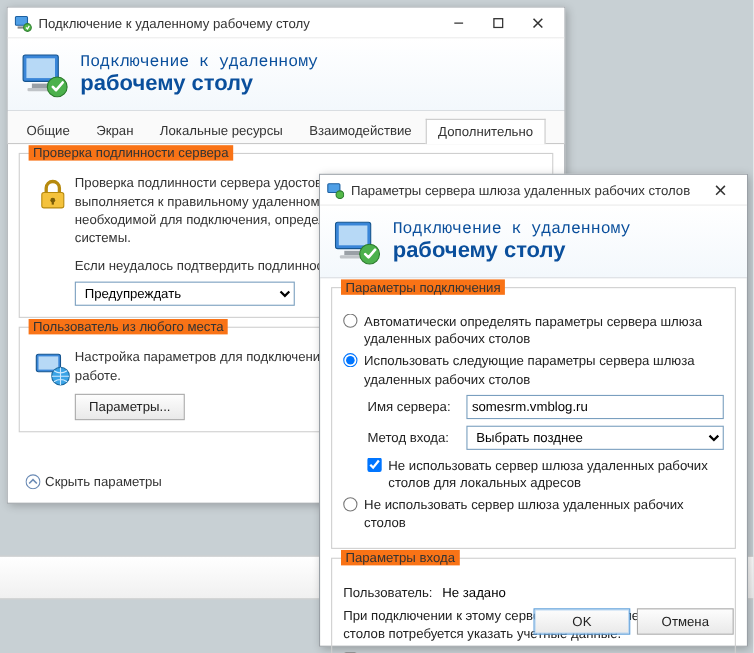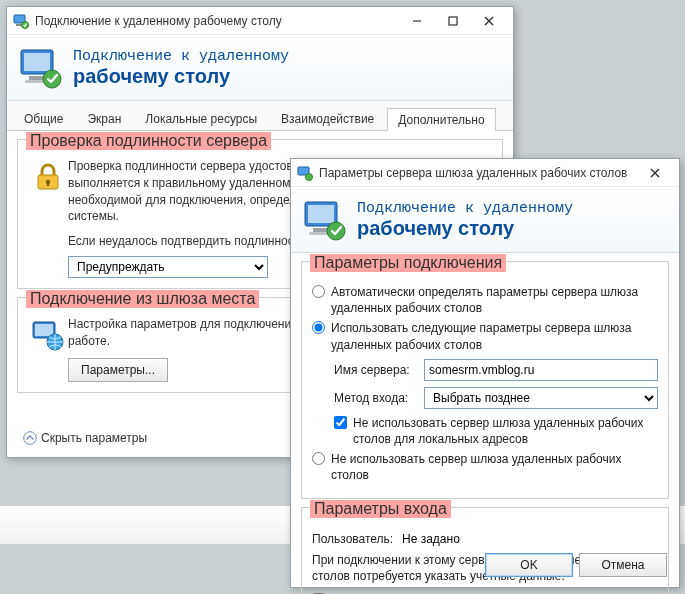--- a/index.html
+++ b/index.html
@@ -18,21 +18,21 @@
 .banner-icon { width: 44px; height: 44px; margin-right: 10px; position: relative; }
 .banner-text { color: #0a4f9c; }
 .banner-line1 { font-size: 15px; font-weight: 400; font-family: Liberation Mono, monospace; }
 .banner-line2 { font-size: 20px; font-weight: 700; }
 
 .tabs { display: flex; border-bottom: 1px solid #c9c9c9; padding: 6px 6px 0 6px; background:#fafafa; }
 .tab { padding: 4px 10px; border: 1px solid transparent; border-bottom: none; color: #333; background: transparent; margin-right: 2px; cursor: default; text-align: center; }
 .tab.active { background: #fff; border-color: #c9c9c9; position: relative; top: 1px; }
 
 .groupbox { margin: 8px 10px; border: 1px solid #cfcfcf; position: relative; padding: 18px 10px 10px 10px; }
-.groupbox .legend { position: absolute; top: -8px; left: 8px; background: #fca5a5; padding: 0 4px; color: #333; font-size: 16px; }
+.groupbox .legend { position: absolute; top: -8px; left: 8px; background: #f97316; padding: 0 4px; color: #333; font-size: 12px; }
 
 .row { display: flex; align-items: flex-start; }
 .icon-cell { width: 40px; display:flex; justify-content:center; padding-top:2px; }
 .text-cell { flex: 1; color: #333; line-height: 1.4; }
 
 select, input[type=text] { border: 1px solid #7a9fbf; height: 22px; font-size: 12px; padding: 0 4px; background: #fff; }
 select { width: 200px; }
 .btn { min-width: 88px; height: 24px; border: 1px solid #a9a9a9; background: linear-gradient(#fdfdfd,#e9e9e9); padding: 0 12px; cursor: default; color:#222;}
 .btn.primary { border-color: #5b9dd9; box-shadow: inset 0 0 0 1px #bcd8f2; }
 
@@ -128,21 +128,21 @@
         <div>Проверка подлинности сервера удостоверяет, что подключение выполняется к правильному удаленному компьютеру. Строгость проверки, необходимой для подключения, определяется политикой безопасности системы.</div>
         <div style="margin-top:8px">Если неудалось подтвердить подлинность удаленного компьютера:</div>
         <select style="margin-top:6px">
           <option>Предупреждать</option>
         </select>
       </div>
     </div>
   </div>
 
   <div class="groupbox">
-    <div class="legend">Подключение из шлюза места</div>
+    <div class="legend">Пользователь из любого места</div>
     <div class="row">
       <div class="icon-cell">
         <svg class="globe-icon" viewBox="0 0 34 34">
             <rect x="2" y="4" width="22" height="16" rx="2" fill="#3a86d8" stroke="#16558f"></rect>
             <rect x="4" y="6" width="18" height="12" fill="#b7d9f6"></rect>
             <circle cx="24" cy="24" r="8" fill="#3aa3e6" stroke="#1c6aa0"></circle>
             <path d="M16 24 h16 M24 16 v16 M18 19 q6 4 12 0 M18 29 q6 -4 12 0" stroke="#cfeaff" stroke-width="1" fill="none"></path>
           </svg>
       </div>
       <div class="text-cell">

